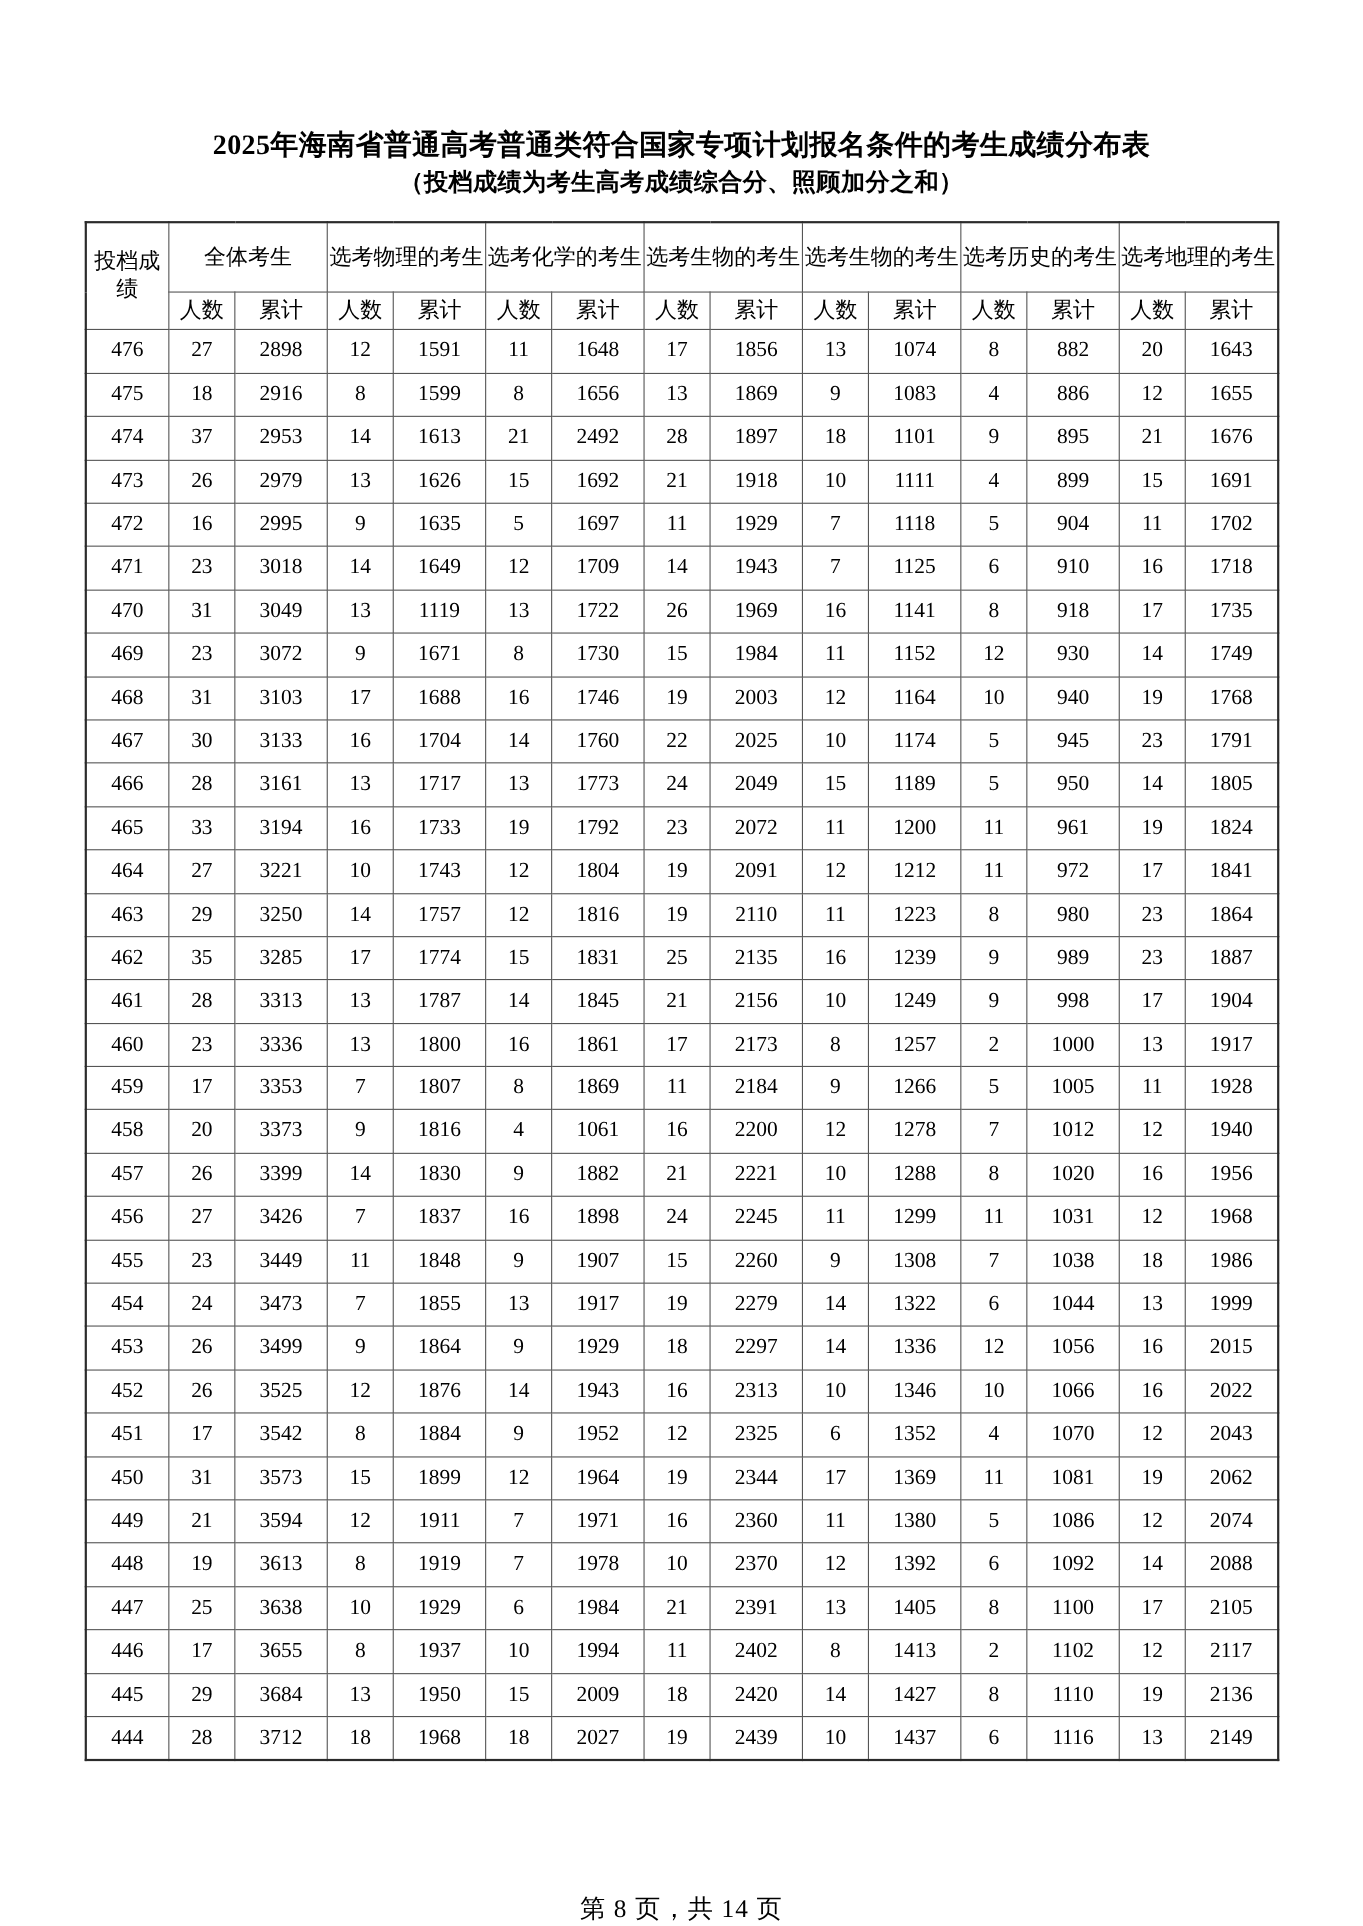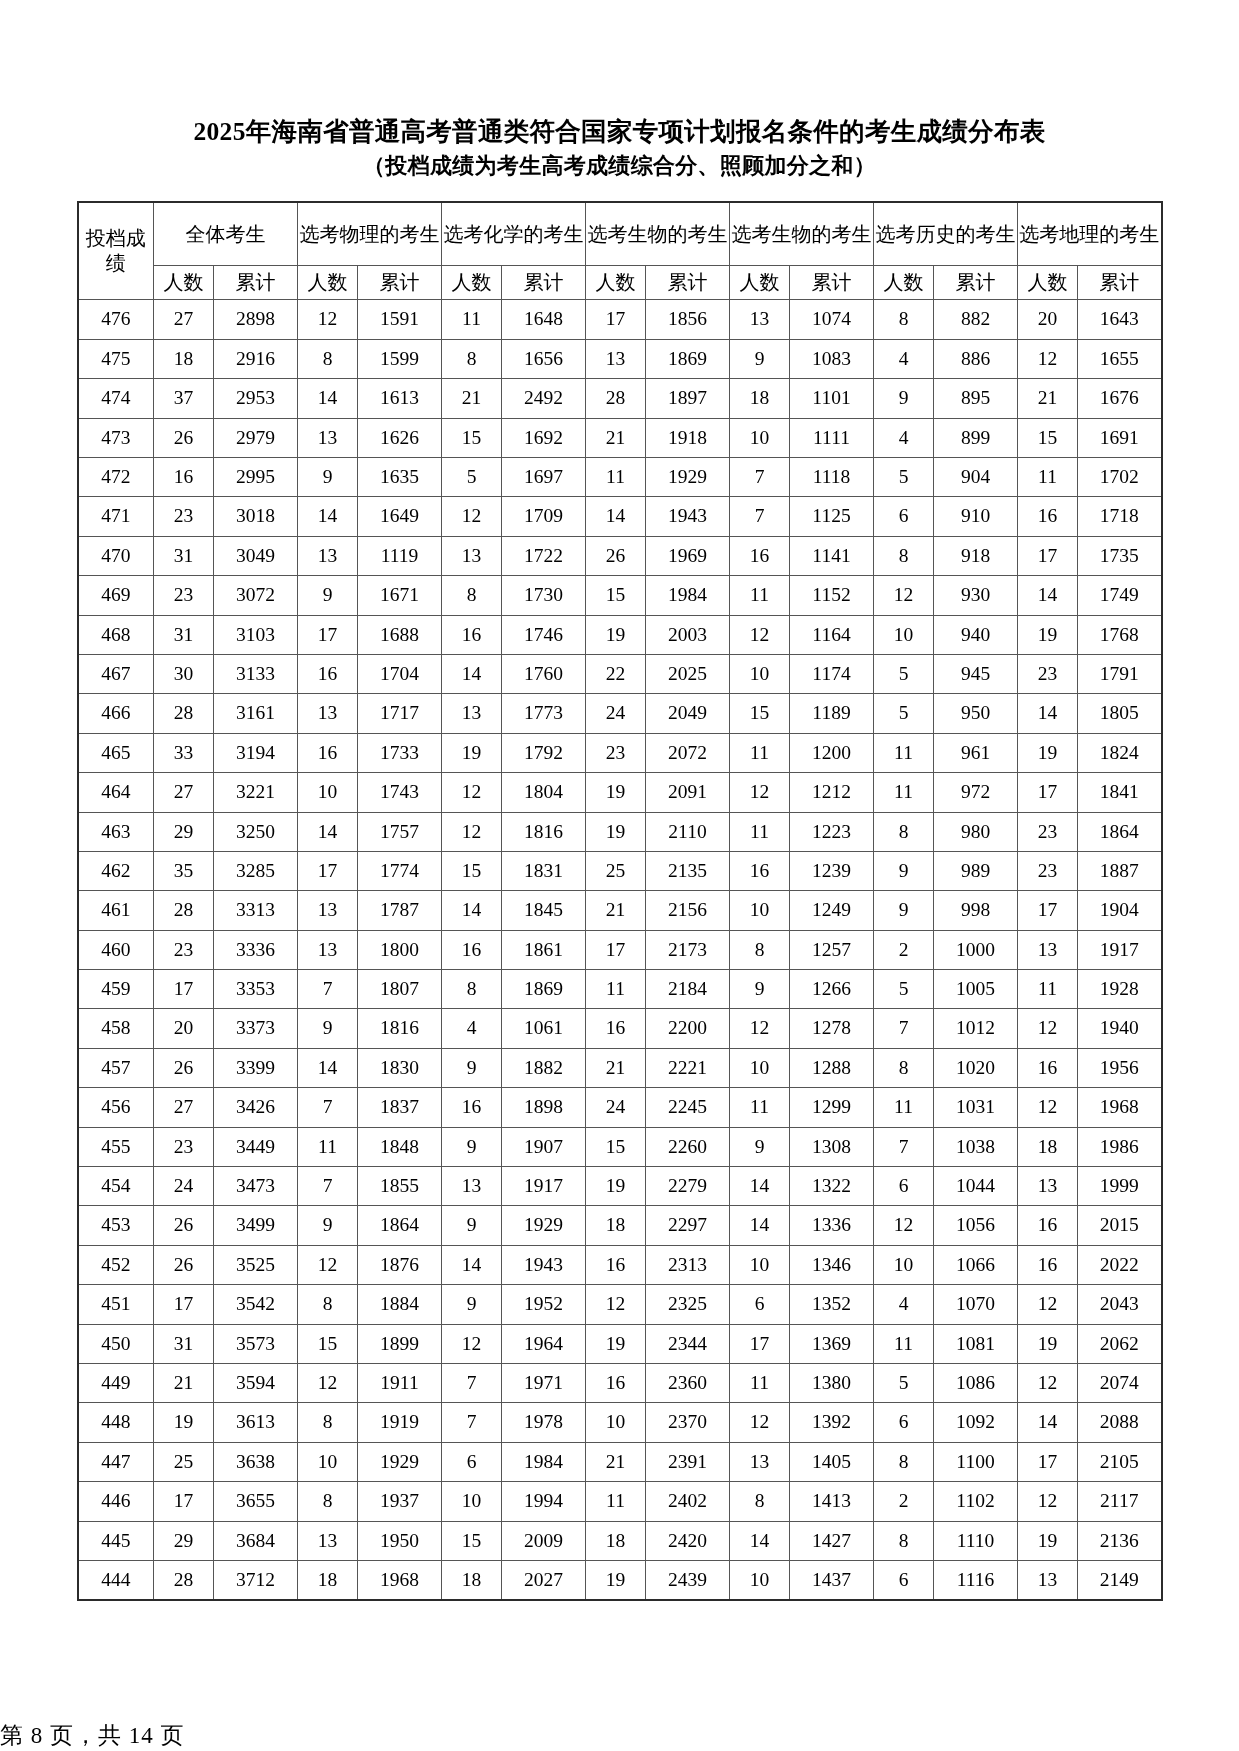--- a/index.html
+++ b/index.html
@@ -75,21 +75,21 @@
   col.c-num   { width: 60px; }
   col.c-cum   { width: 84px; }
   .group-head {
     line-height: 1.2;
   }
   .footer {
     position: absolute;
     left: 0;
     right: 0;
     bottom: 0;
-    text-align: left;
+    text-align: center;
     padding-bottom: 0;
   }
   .footer-text {
     font-size: 23px;
     font-family: "Liberation Serif", "DejaVu Serif", serif;
     letter-spacing: 1px;
   }
 </style>
 </head>
 <body>

